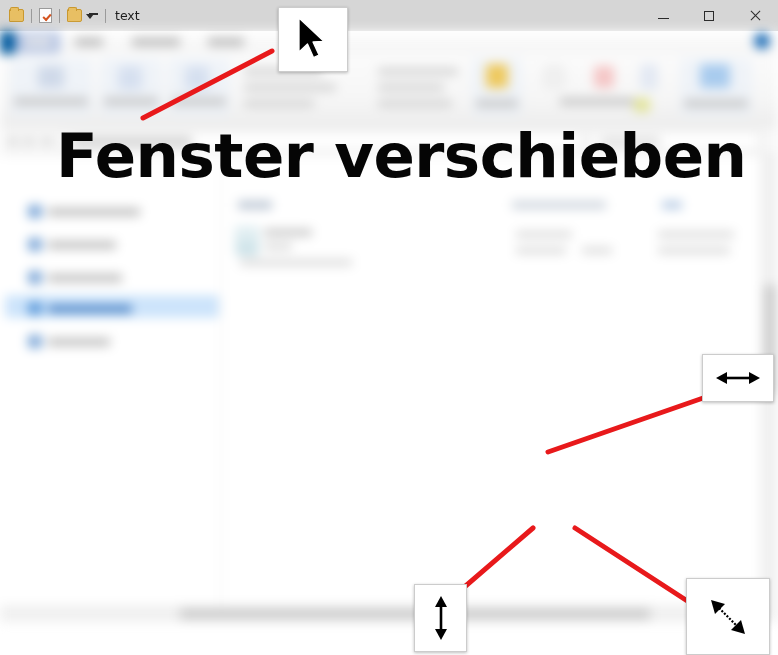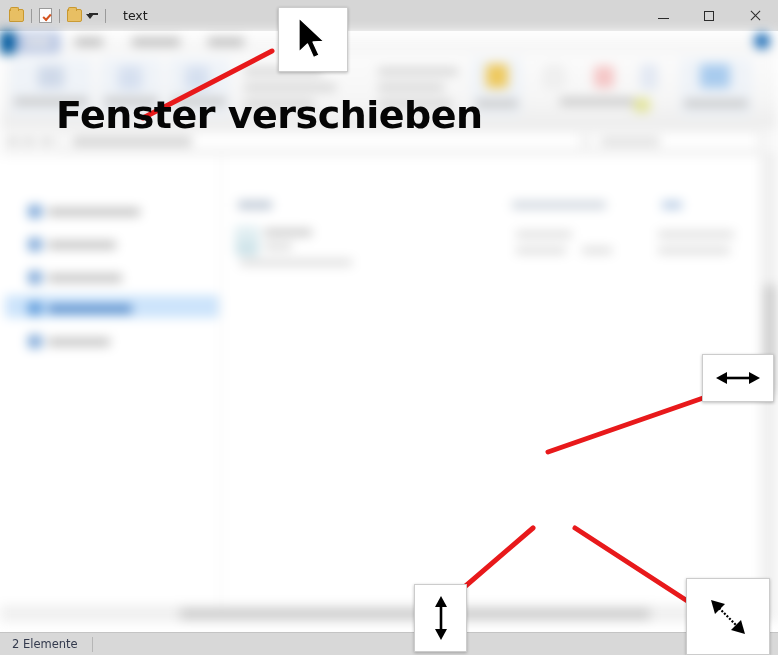--- a/index.html
+++ b/index.html
@@ -73,21 +73,21 @@
     border-top: 5px solid #2b2b2b;
     margin-left: 7px;
   }
   .chev-bar {
     width: 9px; height: 2px; background: #2b2b2b;
     margin-left: 7px; margin-bottom: 2px;
   }
   .chev-wrap { display:flex; flex-direction:column; align-items:center; margin-left: 0; }
   .win-title {
     font-size: 12.5px; color: #1d1d1d;
-    margin-left: 10px;
+    margin-left: 2px;
   }
   .wincontrols {
     position: absolute; right: 0; top: 0;
     display: flex; height: 31px;
   }
   .wc {
     width: 46px; height: 31px;
     display: flex; align-items: center; justify-content: center;
   }
   .wc-min { width: 11px; height: 1px; background: #2a2a2a; margin-top: 6px; }
@@ -240,21 +240,21 @@
   }
 
   
   .callout {
     position: absolute;
     font-weight: 700;
     color: #050505;
     letter-spacing: -0.5px;
     white-space: nowrap;
   }
-  #callout-move { left: 56px; top: 93px; font-size: 38px; }
+  #callout-move { left: 56px; top: 120px; font-size: 61px; }
   #callout-resize { left: 326px; top: 460px; font-size: 53px; }
 
   svg.ann {
     position: absolute; left: 0; top: 0;
     width: 778px; height: 655px;
     pointer-events: none;
   }
 
   .cursor-card {
     position: absolute;
@@ -408,24 +408,20 @@
       </div>
 
       <div class="vscroll">
         <div class="vscroll-thumb"></div>
       </div>
       <div class="hscroll">
         <div class="hscroll-thumb"></div>
       </div>
     </div>
 
-    <div class="statusbar">
-      <div class="status-text">2 Elemente</div>
-      <div class="status-div"></div>
-    </div>
   </div>
 
   <svg class="ann" viewBox="0 0 778 655">
 
     <line x1="143" y1="118" x2="272" y2="51" stroke="#e8191b" stroke-width="5" stroke-linecap="round"></line>
 
     <line x1="548" y1="452" x2="706" y2="397" stroke="#e8191b" stroke-width="5" stroke-linecap="round"></line>
 
     <line x1="533" y1="528" x2="447" y2="602" stroke="#e8191b" stroke-width="5" stroke-linecap="round"></line>
 

